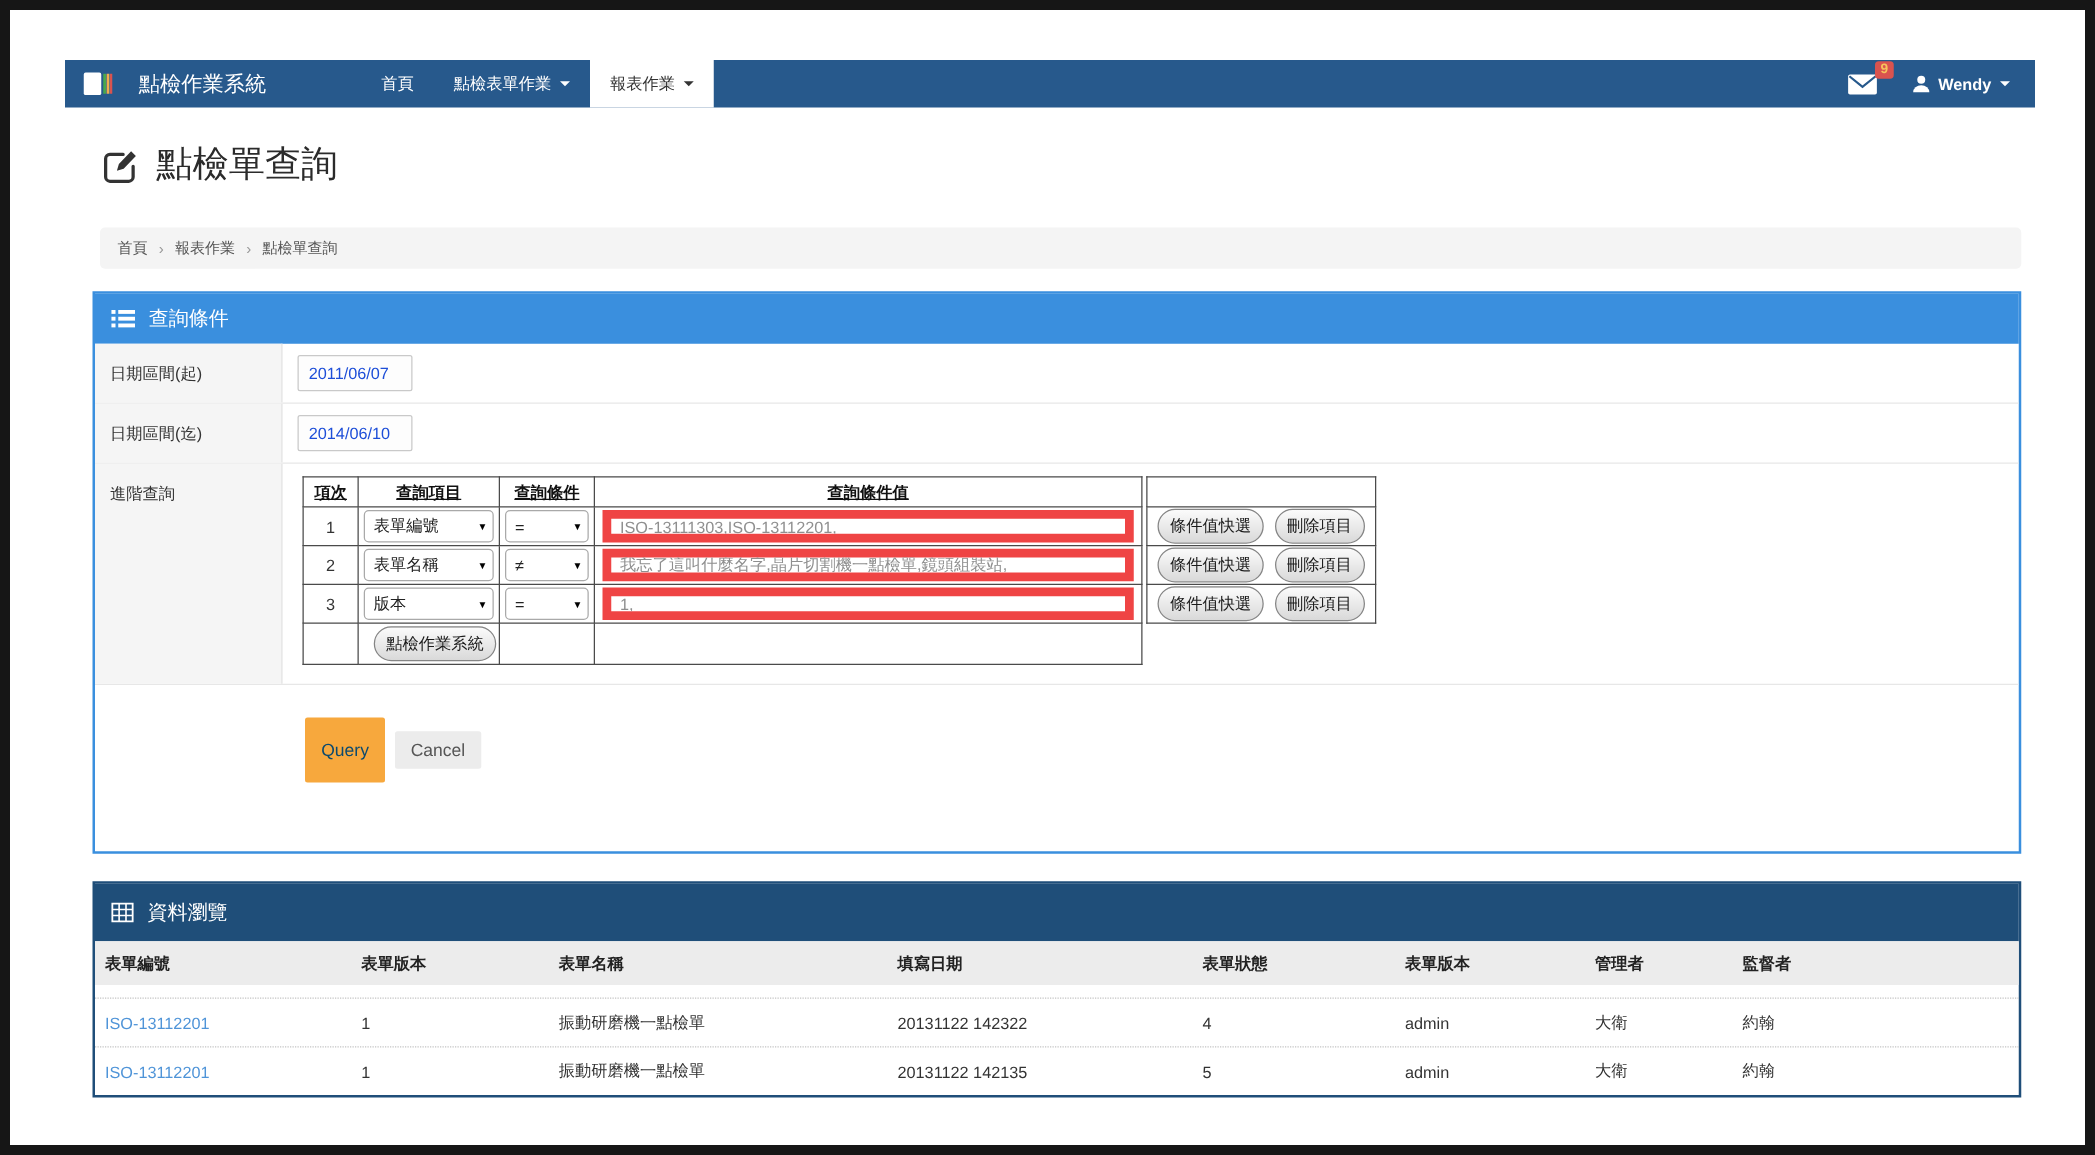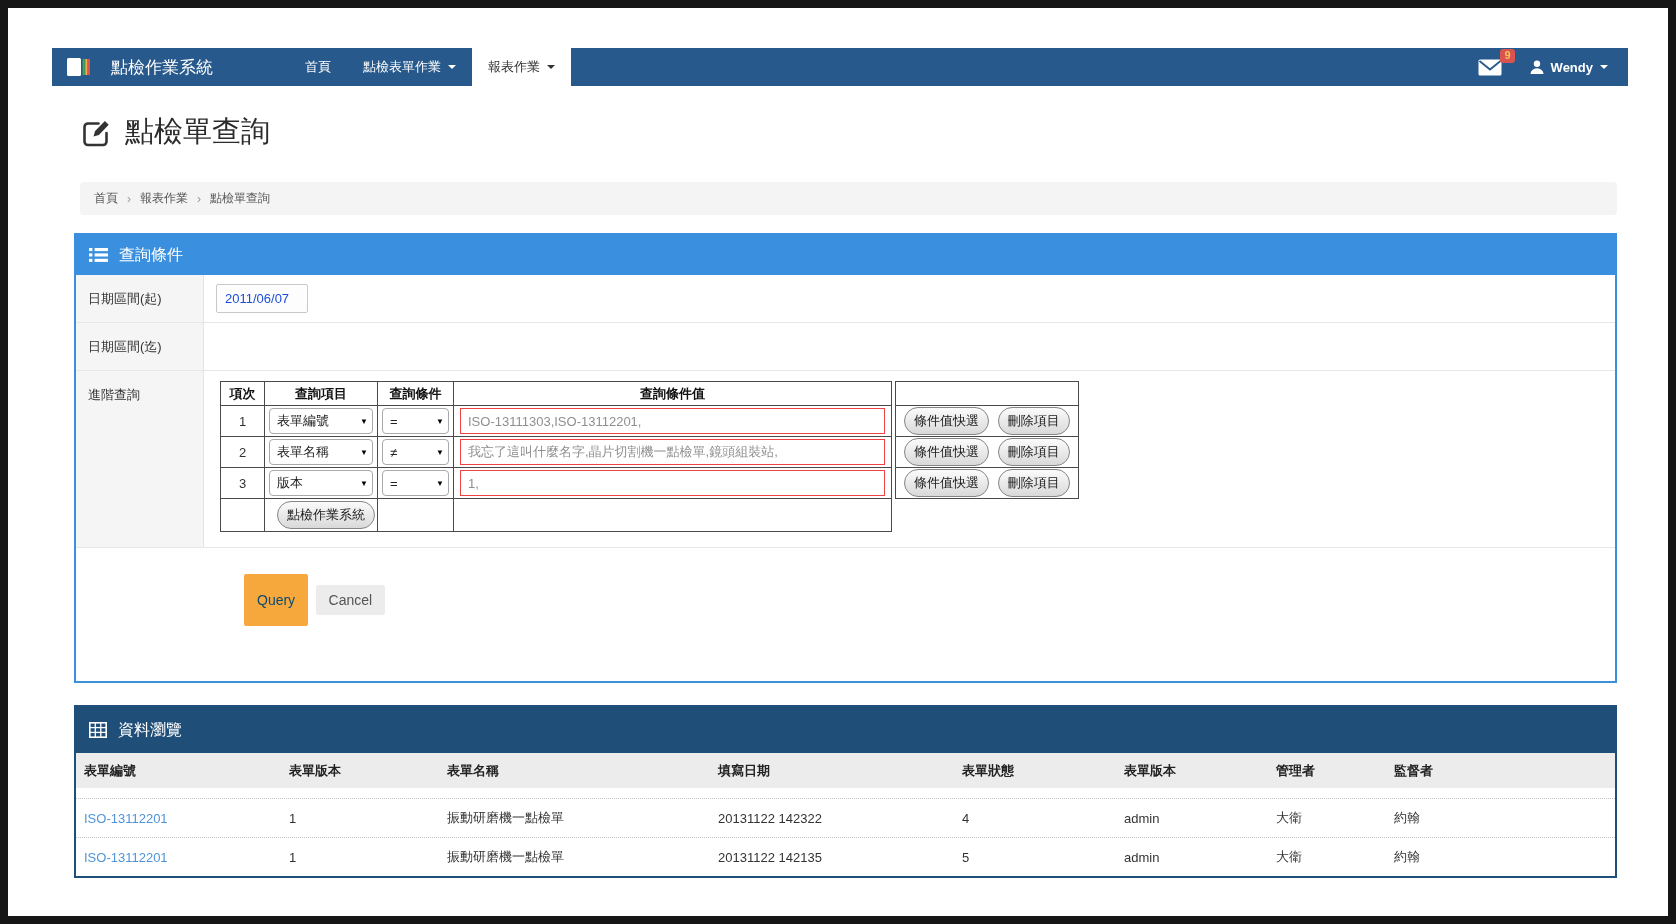--- a/index.html
+++ b/index.html
@@ -71,53 +71,53 @@
   .panel-heading {
     display:flex; align-items:center; gap:11px;
     padding:0 13px; color:#fff; font-size:16px;
   }
   .panel-query .panel-heading { background:#3a8fde; height:40px; }
   .panel-data  .panel-heading { background:#1f4e79; height:46px; }
 
   
   .form-row { display:flex; border-bottom:1px solid #e7e7e7; min-height:48px; }
   .form-label {
-    width:128px; flex-shrink:0;
+    width:150px; flex-shrink:0;
     background:#f5f5f5; border-right:1px solid #e3e3e3;
     padding:15px 12px 0; font-size:13px; color:#333;
   }
   .form-value { flex:1; padding:9px 12px; }
   .date-input {
     width:92px; height:29px;
     border:1px solid #c9c9c9; border-radius:2px;
     padding:0 8px; font-size:13px; color:#1d4ed8;
     background:#fdfdfd;
   }
 
   
   .adv-row .form-value { padding:10px 12px 15px; }
   .adv-wrap { display:flex; align-items:flex-start; gap:3px; margin-left:4px; }
   table.adv, table.btncol { border-collapse:collapse; background:#fff; }
   table.adv th, table.adv td, table.btncol td { border:1px solid #4a4a4a; font-size:13px; }
-  table.adv th { height:24px; padding:0 4px; text-align:center; font-weight:bold; color:#111; }
+  table.adv th { height:24px; padding:0 4px; text-align:center; font-weight:bold; color:#111;text-decoration:underline; }
   table.adv td { height:31px; padding:0 3px; color:#333; }
   .c-no   { width:44px;  text-align:center; }
   .c-item { width:96px;  }
   .c-cond { width:76px;  }
   .c-val  { width:438px; padding:0 6px !important; }
   .fselect {
     display:flex; align-items:center; justify-content:space-between;
     border:1px solid #a9a9a9; border-radius:4px; background:#fff;
     height:26px; padding:0 4px 0 7px; margin:0 1px;
     font-size:13px; color:#222; cursor:pointer;
   }
   .fselect .arr { font-size:8px; color:#000; margin-left:4px; }
   .vinput {
     width:100%; height:26px;
-    border:1px solid #ef4444; padding:0 7px;
+    border:7px solid #ef4444; padding:0 7px;
     font-size:13px; color:#8f8f8f; background:#fff;
   }
   .add-cell { padding:2px 2px 2px 12px !important; }
   .btn3d {
     border:1px solid #858585; border-radius:14px;
     background:linear-gradient(#fbfbfb,#d9d9d9);
     font-size:13px; color:#1a1a1a; padding:4px 9px;
     cursor:pointer; font-family:inherit; white-space:nowrap;
   }
   table.btncol .hd { height:24px; width:152px; }
@@ -233,20 +233,23 @@
 
     <div class="form-row">
       <div class="form-label">日期區間(起)</div>
       <div class="form-value">
         <input class="date-input" type="text" value="2011/06/07" style="">
       </div>
     </div>
 
     <div class="form-row">
       <div class="form-label">日期區間(迄)</div>
+      <div class="form-value">
+        <input class="date-input" type="text" value="2014/06/10" style="">
+      </div>
     </div>
 
     <div class="form-row adv-row">
       <div class="form-label">進階查詢</div>
       <div class="form-value">
         <div class="adv-wrap">
 
           <table class="adv">
             <tbody>
                 <tr>

